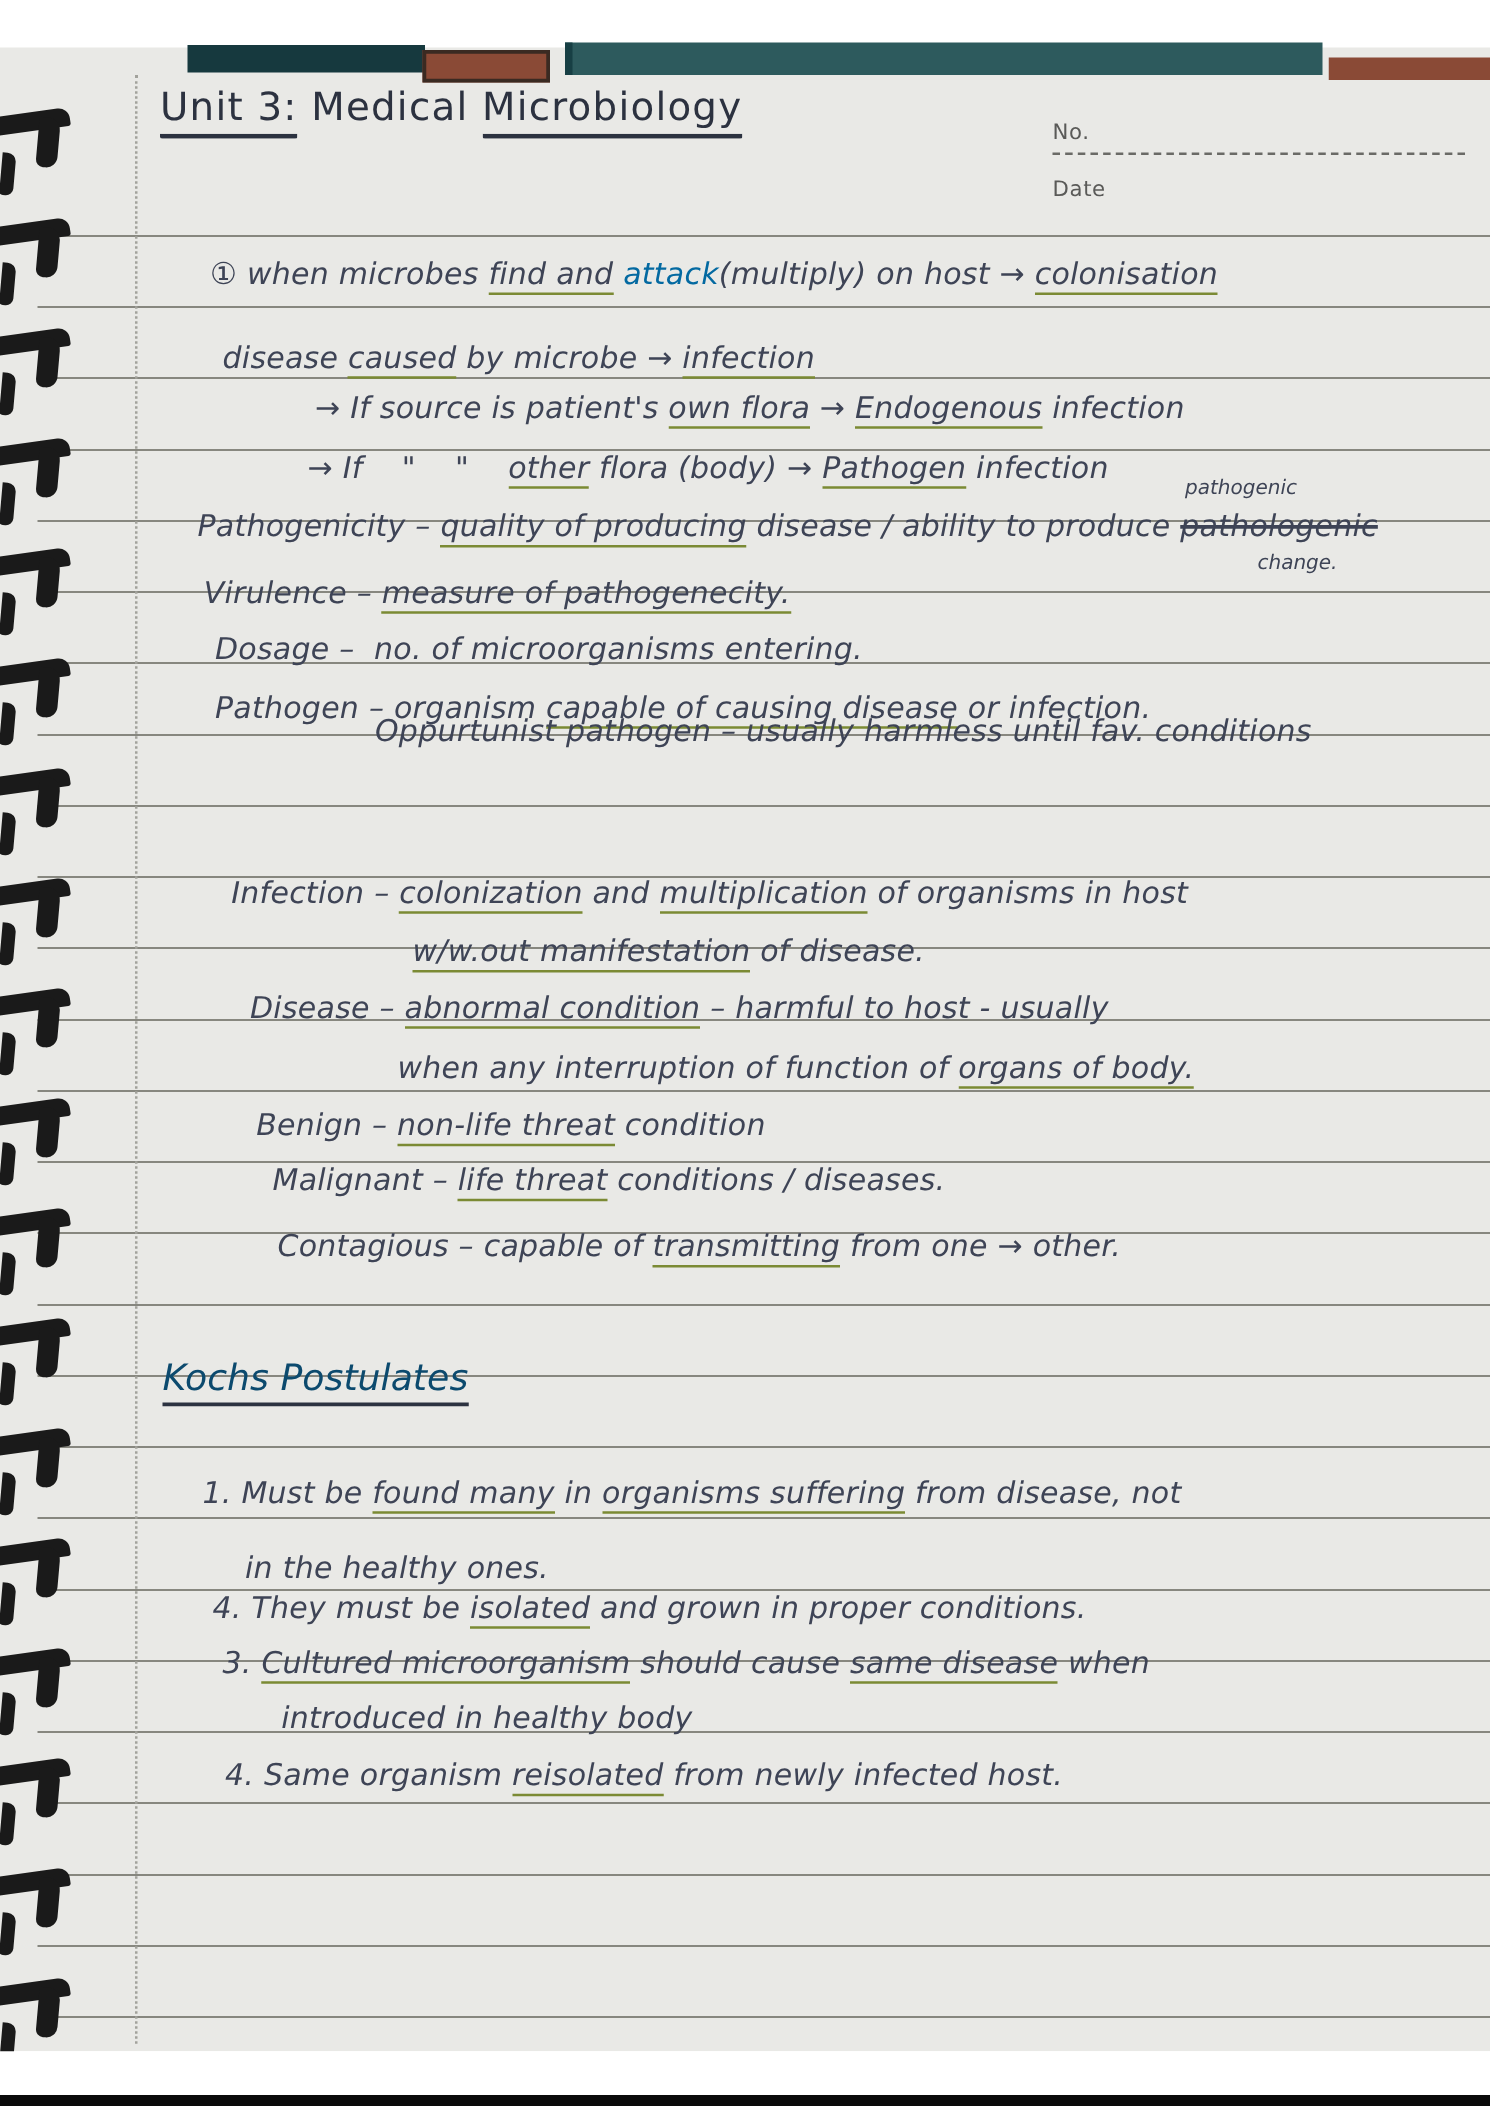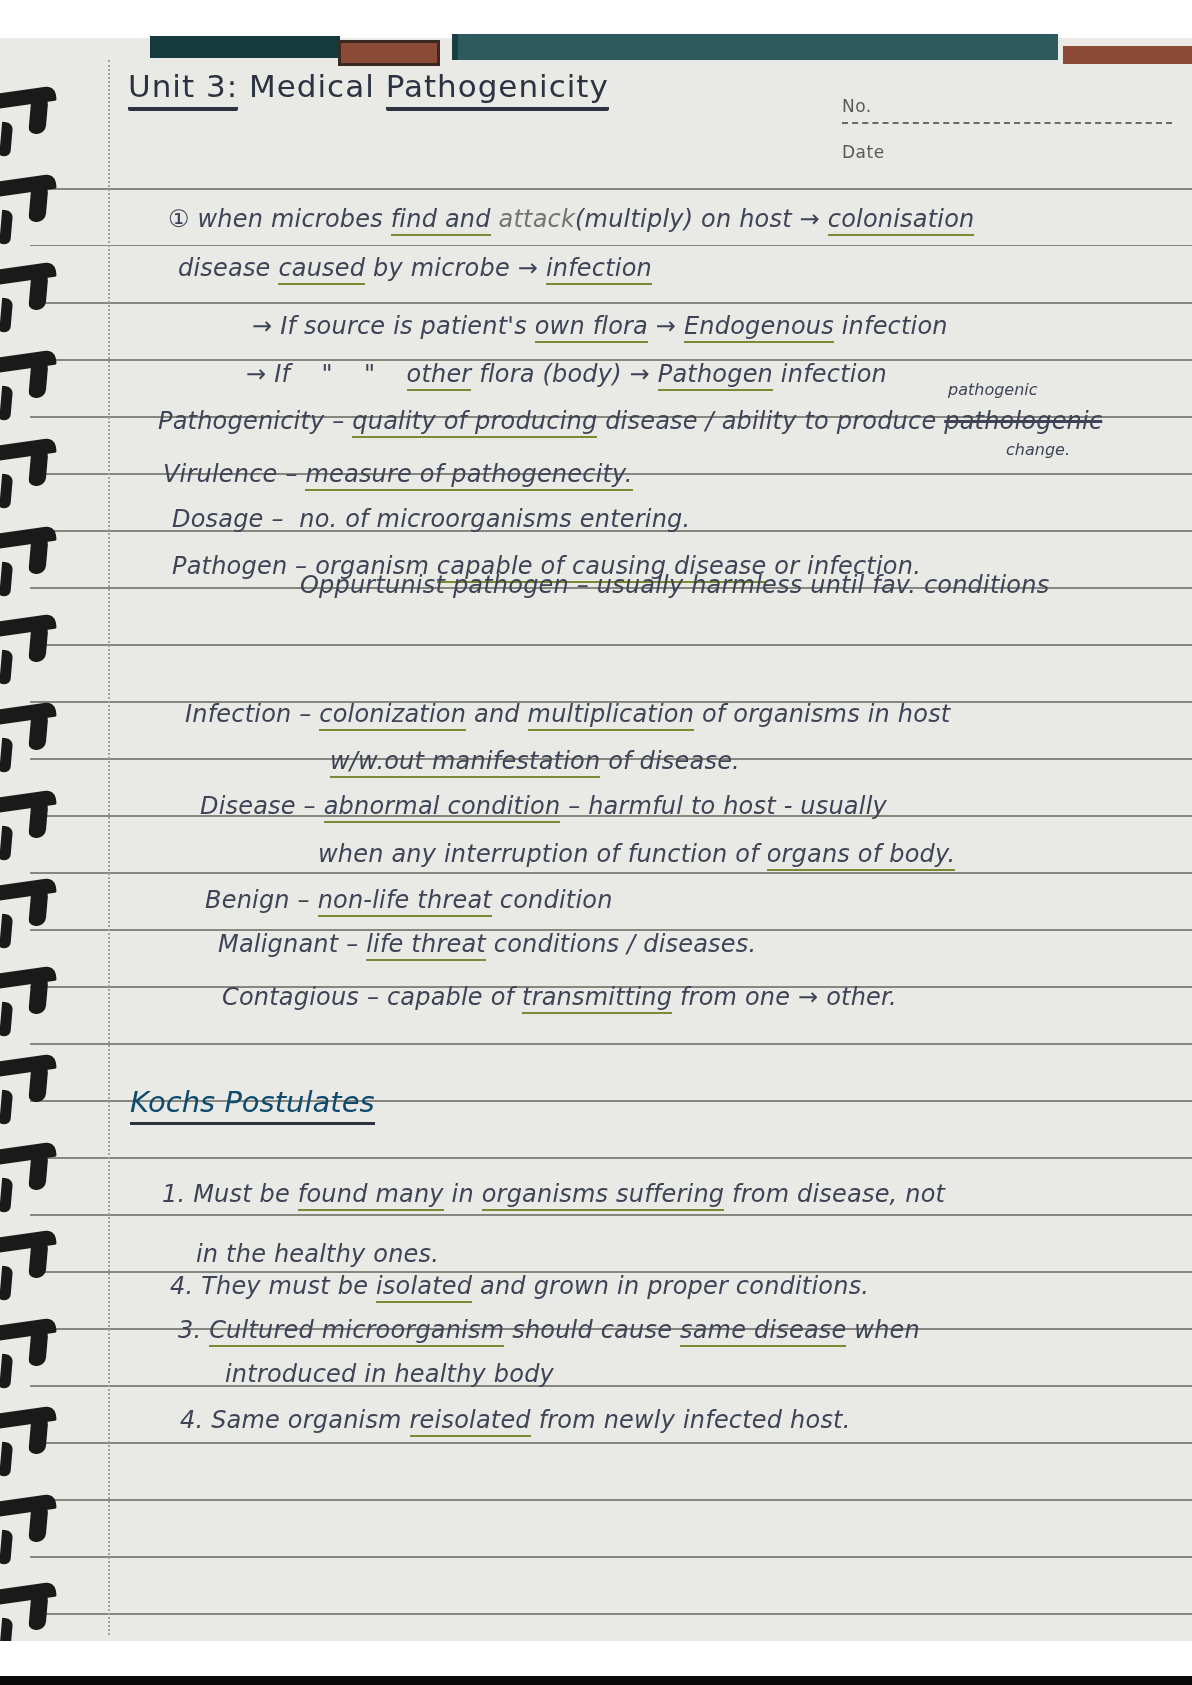--- a/index.html
+++ b/index.html
@@ -31,25 +31,25 @@
   #date-label{left:842px;top:142px;}
   #no-dots{position:absolute;left:842px;top:122px;width:330px;border-top:2px dashed #6a6a66;}
   
   #title{position:absolute;left:128px;top:68px;font-size:31px;color:#2c3240;
          letter-spacing:1px;white-space:pre;}
   .t-u{border-bottom:4px solid #2c3240;padding-bottom:3px;border-radius:2px;}
   
   .hw{position:absolute;font-style:italic;font-size:24px;color:#3e4456;white-space:pre;
       letter-spacing:.2px;}
   .seg-d{color:#3e4456;}
-  .seg-g{color:#737373;text-align:right;}
+  .seg-g{color:#0369a1;text-align:right;}
   .seg-ug{color:#3e4456;border-bottom:2px solid #7b8a34;padding-bottom:1px;}
   .seg-strike{color:#3e4456;text-decoration:line-through;text-decoration-thickness:2.5px;}
   
-  .p0{left:168px;top:205px;}  .p1{left:178px;top:254px;}
+  .p0{left:168px;top:205px;}  .p1{left:178px;top:272px;}
   .p2{left:252px;top:312px;}  .p3{left:246px;top:360px;}
   .p4{left:158px;top:407px;}  .p5{left:163px;top:460px;}
   .p6{left:172px;top:505px;}  .p7{left:172px;top:552px;}
   .p8{left:300px;top:571px;}  .p9{left:185px;top:700px;}
   .p10{left:330px;top:747px;} .p11{left:200px;top:792px;}
   .p12{left:318px;top:840px;} .p13{left:205px;top:886px;}
   .p14{left:218px;top:930px;} .p15{left:222px;top:983px;}
   .p16{left:162px;top:1180px;}.p17{left:196px;top:1228px;margin-top:12px;}
   .p18{left:170px;top:1272px;}.p19{left:178px;top:1316px;}
   .p20{left:225px;top:1360px;}.p21{left:180px;top:1406px;}
@@ -93,21 +93,21 @@
       <div class="coil" style="top: 1318px;"></div>
       <div class="coil" style="top: 1406px;"></div>
       <div class="coil" style="top: 1494px;"></div>
       <div class="coil" style="top: 1582px;"></div>
     </div>
 
   <div id="no-label">No.</div>
   <div id="no-dots"></div>
   <div id="date-label">Date</div>
 
-  <div id="title"><span class="t-u">Unit 3:</span><span> Medical </span><span class="t-u">Pathogenicity</span></div>
+  <div id="title"><span class="t-u">Unit 3:</span><span> Medical </span><span class="t-u">Microbiology</span></div>
 
   <div class="hw p0"><span class="seg-d">① when microbes </span><span class="seg-ug">find and</span><span class="seg-d"> </span><span class="seg-g">attack</span><span class="seg-d">(multiply) on host → </span><span class="seg-ug">colonisation</span></div>
   <div class="hw p1"><span class="seg-d">disease </span><span class="seg-ug">caused</span><span class="seg-d"> by microbe → </span><span class="seg-ug">infection</span></div>
   <div class="hw p2"><span class="seg-d">→ If source is patient's </span><span class="seg-ug">own flora</span><span class="seg-d"> → </span><span class="seg-ug">Endogenous</span><span class="seg-d"> infection</span></div>
   <div class="hw p3"><span class="seg-d">→ If    "    "    </span><span class="seg-ug">other</span><span class="seg-d"> flora (body) → </span><span class="seg-ug">Pathogen</span><span class="seg-d"> infection</span></div>
   <div class="hw p4"><span class="seg-d">Pathogenicity – </span><span class="seg-ug">quality of producing</span><span class="seg-d"> disease / ability to produce </span><span class="seg-strike">pathologenic</span></div>
   <div class="hw p5"><span class="seg-d">Virulence – </span><span class="seg-ug">measure of pathogenecity.</span></div>
   <div class="hw p6"><span class="seg-d">Dosage –  no. of microorganisms entering.</span></div>
   <div class="hw p7"><span class="seg-d">Pathogen – organism </span><span class="seg-ug">capable of causing disease</span><span class="seg-d"> or infection.</span></div>
   <div class="hw p8"><span class="seg-d">Oppurtunist pathogen – usually harmless until fav. conditions</span></div>

